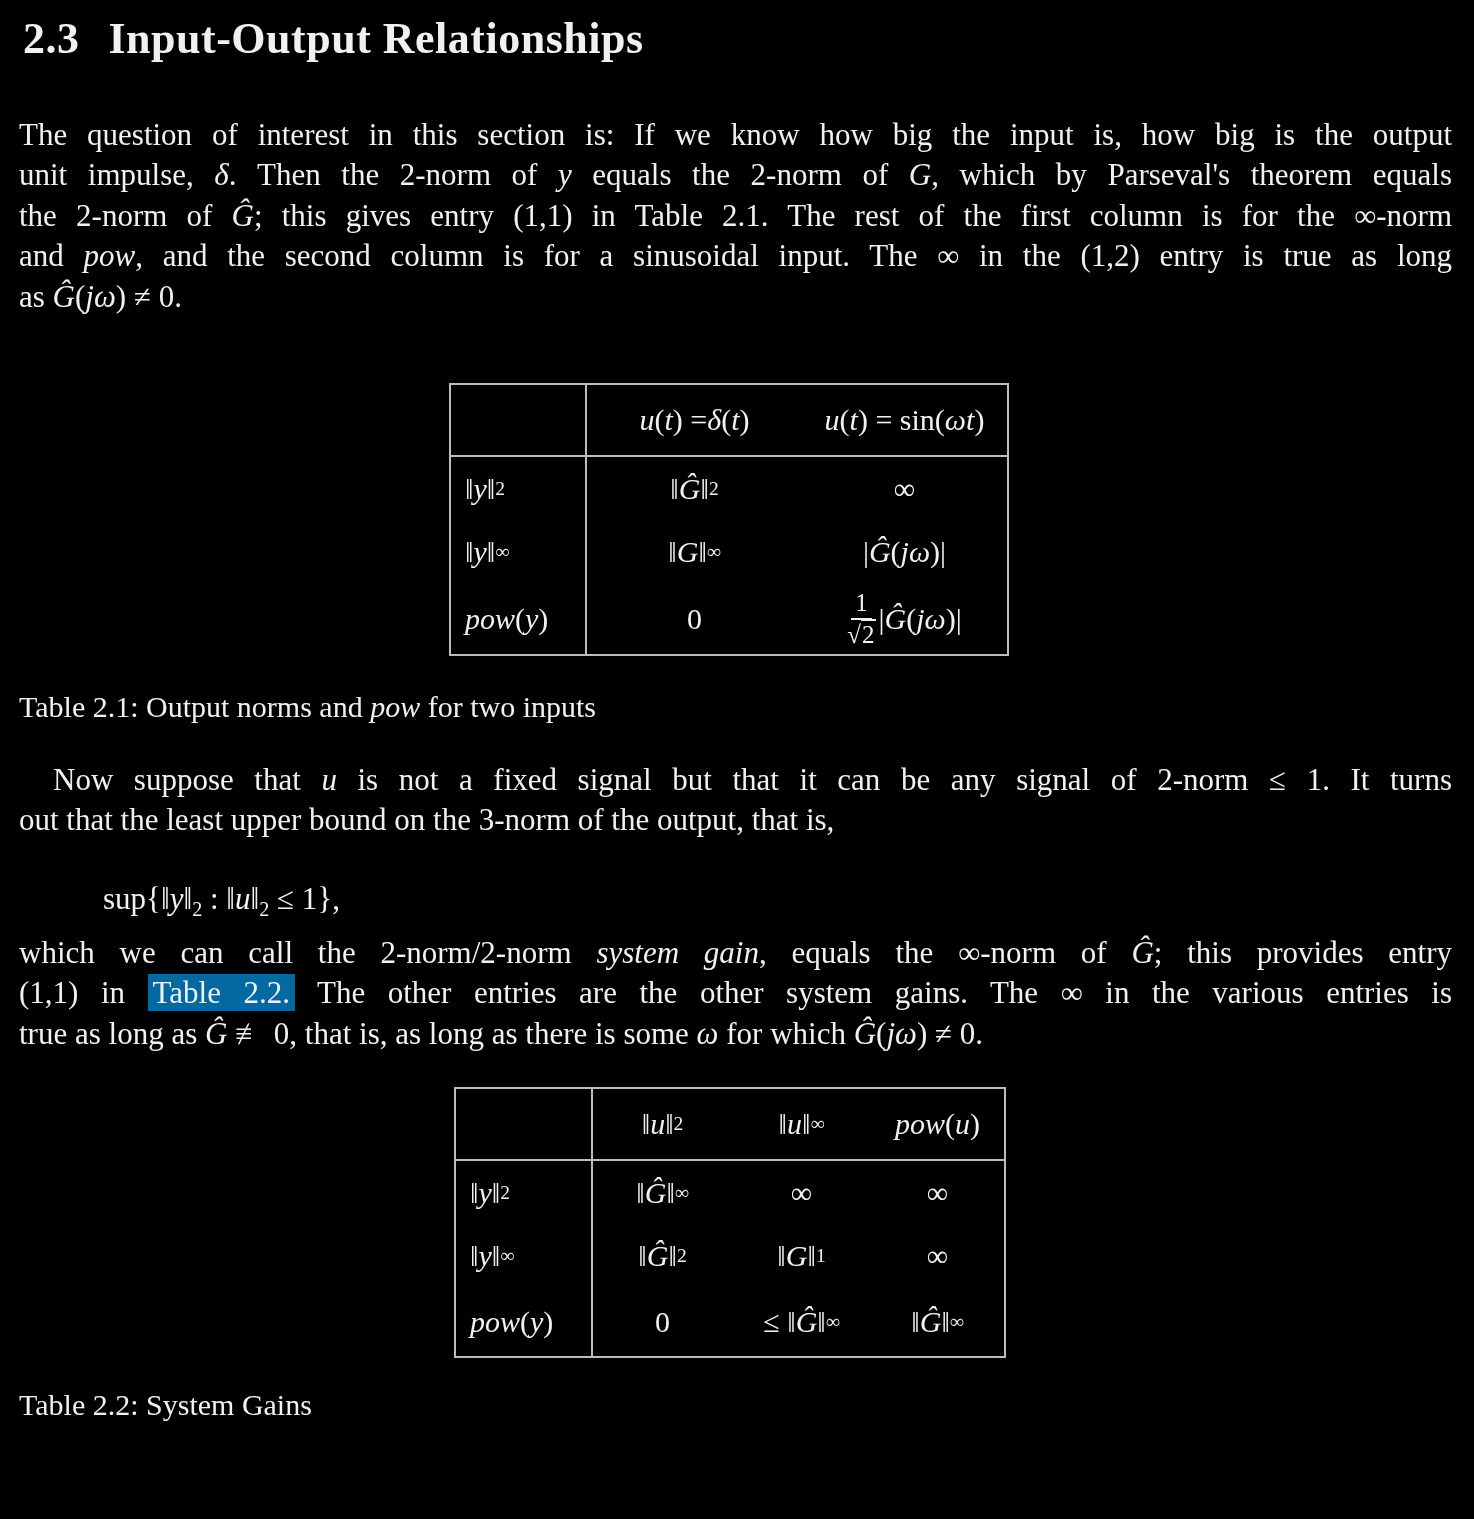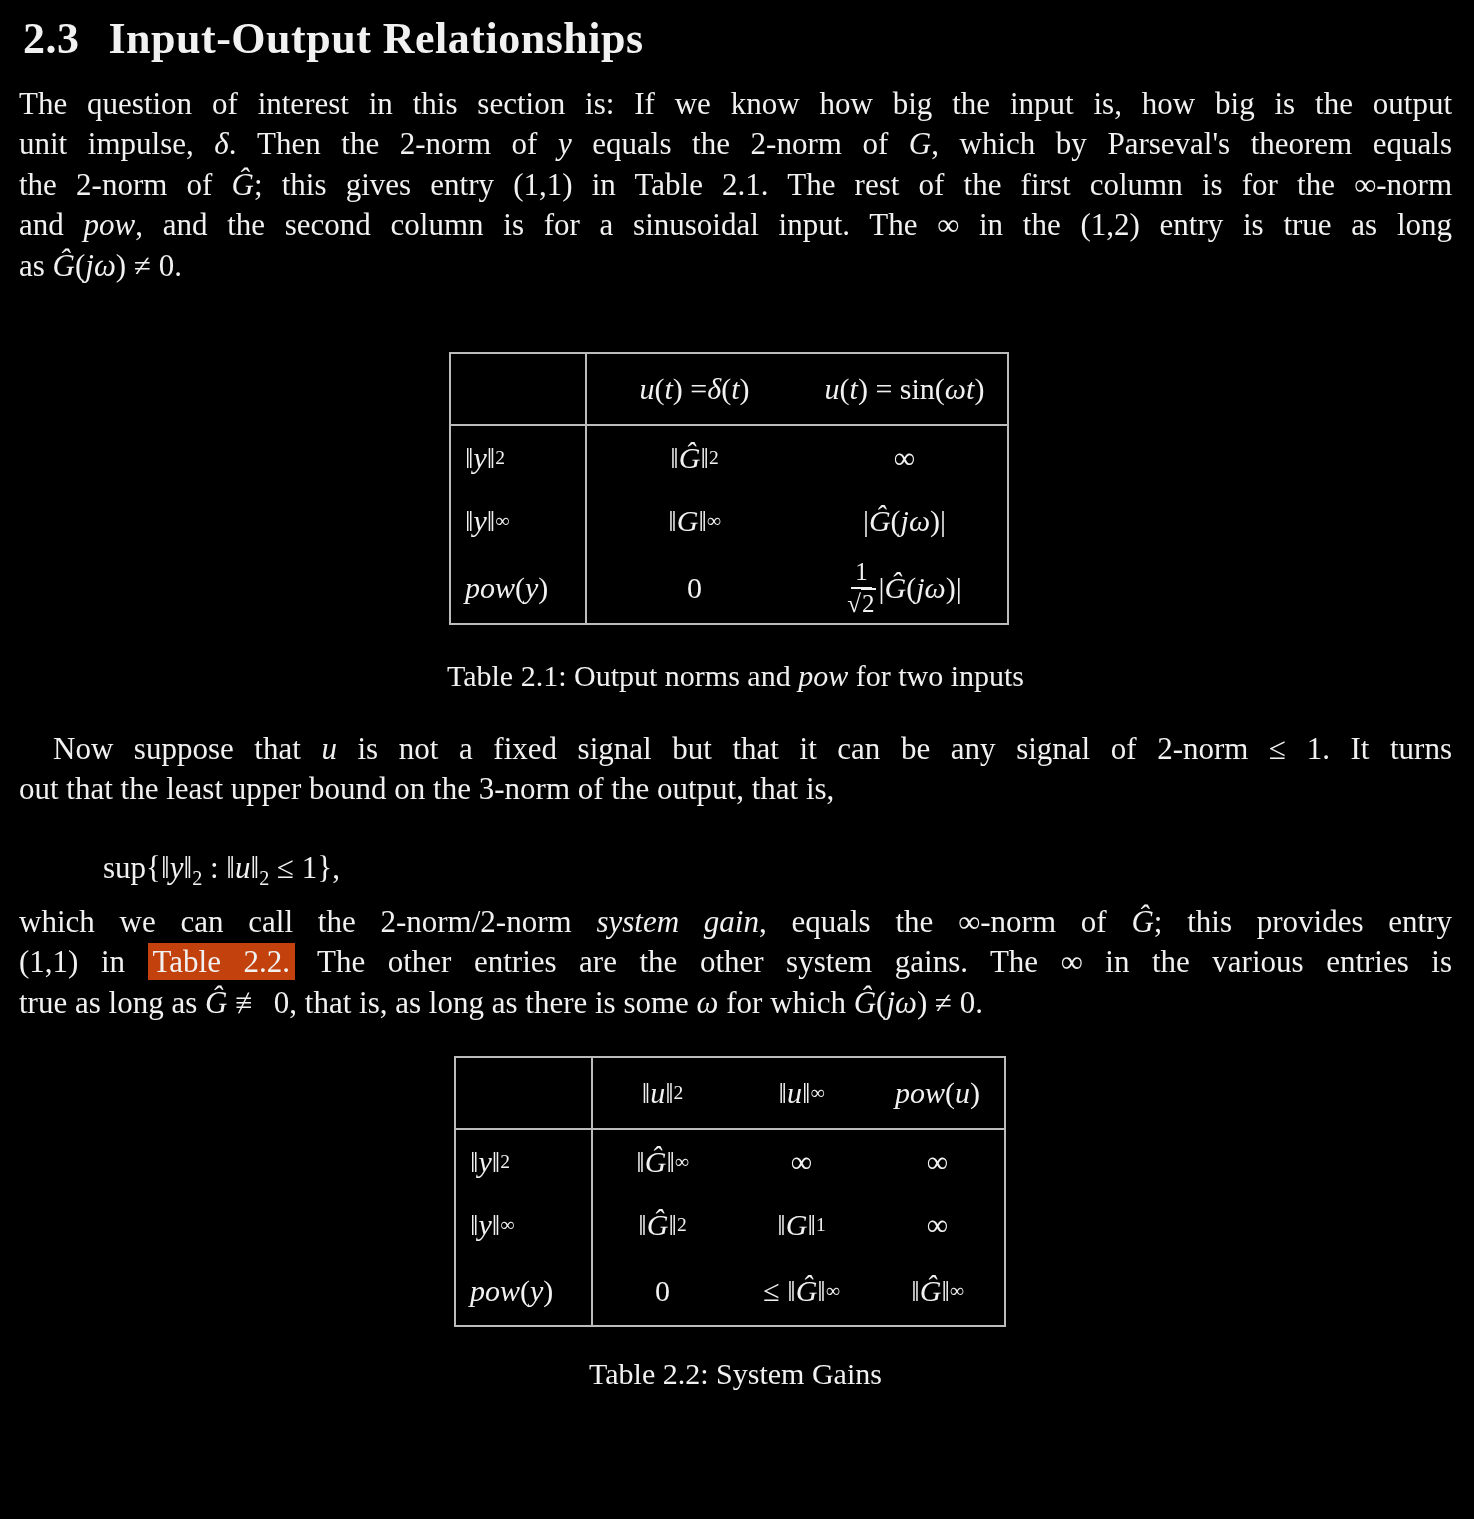--- a/index.html
+++ b/index.html
@@ -17,29 +17,29 @@
   }
   h1.section {
     margin: 14px 0 0 4px;
     font-size: 44px;
     font-weight: bold;
     line-height: 50px;
     letter-spacing: 0.5px;
   }
   .sec-num { margin-right: 29px; margin-top: 36px; }
   .para { margin: 0; font-size: 31px; line-height: 40.4px; }
-  .p1 { margin-top: 20px; }
+  .p1 { margin-top: 51px; }
   .p2 { margin-top: 34px; }
   .p3 { }
   .line { text-align: justify; text-align-last: justify; }
   .line.last { text-align-last: left; }
   .line.indent { text-indent: 34px; }
   i { font-style: italic; }
   sub { font-size: 0.65em; }
-  .hl { background: #c2410c; padding: 1px 5px; }
+  .hl { background: #0369a1; padding: 1px 5px; }
 
   .equation { margin: 34px 0 0 84px; font-size: 31px; line-height: 48px; }
 
   .tbl {
     display: grid;
     border: 2px solid #bcbcbc;
     font-size: 30px;
   }
   .t1 {
     margin: 66px 0 0 430px;
@@ -53,21 +53,21 @@
     grid-template-columns: 137px 139px 139px 133px;
     grid-template-rows: 72px 63px 63px 69px;
   }
   .cell {
     display: flex; align-items: center; justify-content: center;
     padding: 2px 4px;
   }
   .cell.rowlab { justify-content: flex-start; padding-left: 14px; border-right: 2px solid #bcbcbc; }
   .cell.hdr { border-bottom: 2px solid #bcbcbc; }
 
-  .caption { text-align: center; font-size: 30px; margin-top: 32px; line-height: 38px; }
+  .caption { text-align: left; font-size: 30px; margin-top: 32px; line-height: 38px; }
   .c2 { margin-top: 28px; }
 
   .frac {
     display: inline-flex; flex-direction: column; align-items: center;
     vertical-align: middle; line-height: 1; margin-right: 3px;
   }
   .fnum { font-size: 25px; padding: 0 4px 3px; border-bottom: 2px solid #f1f1f1; line-height: 1; }
   .fden { font-size: 25px; padding-top: 2px; line-height: 1; }
   .rad { border-top: 2px solid #f1f1f1; padding: 0 1px; }
 </style>

